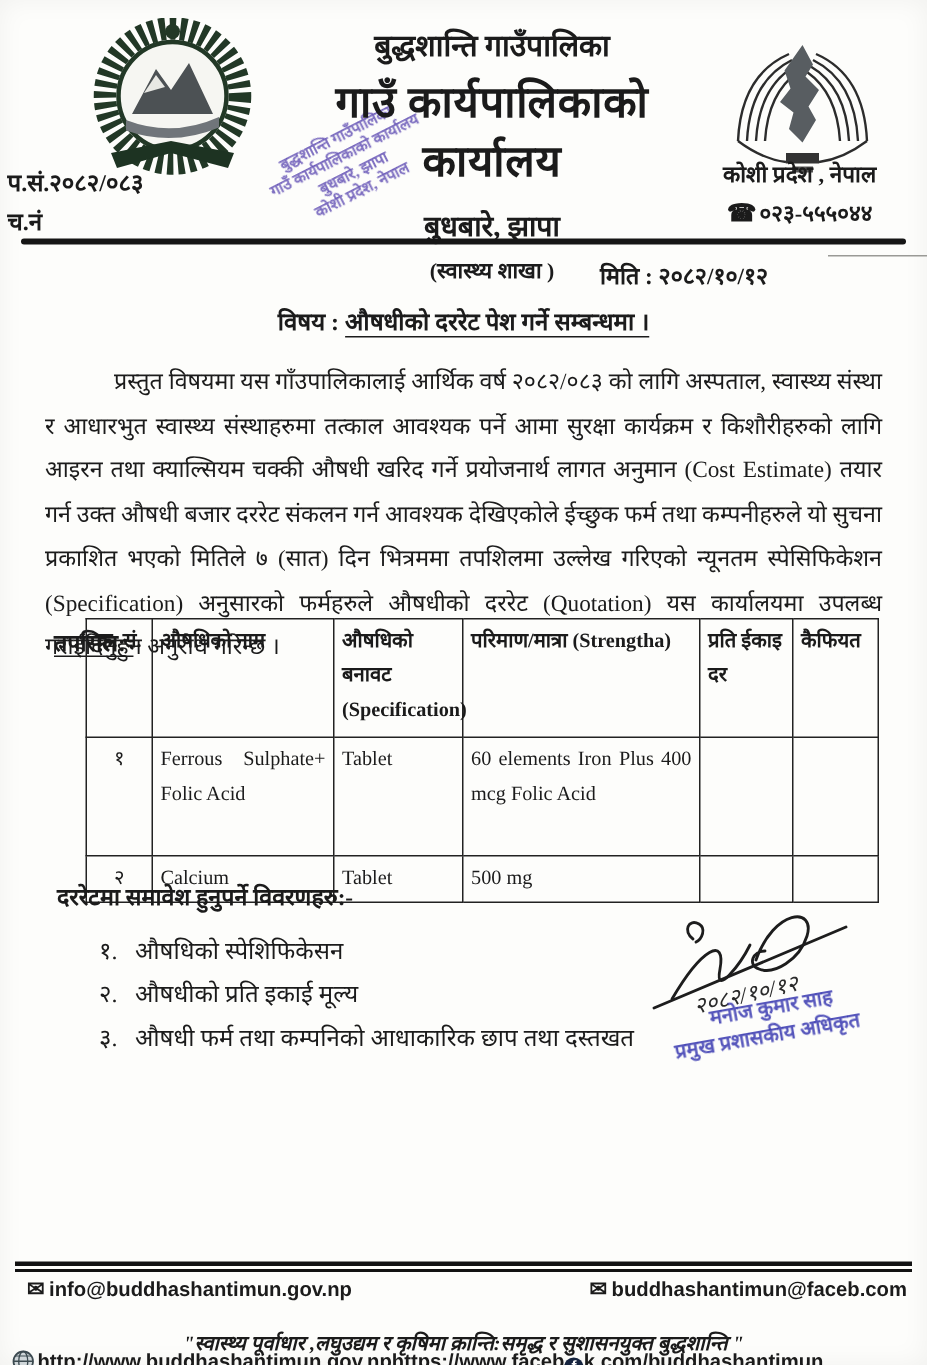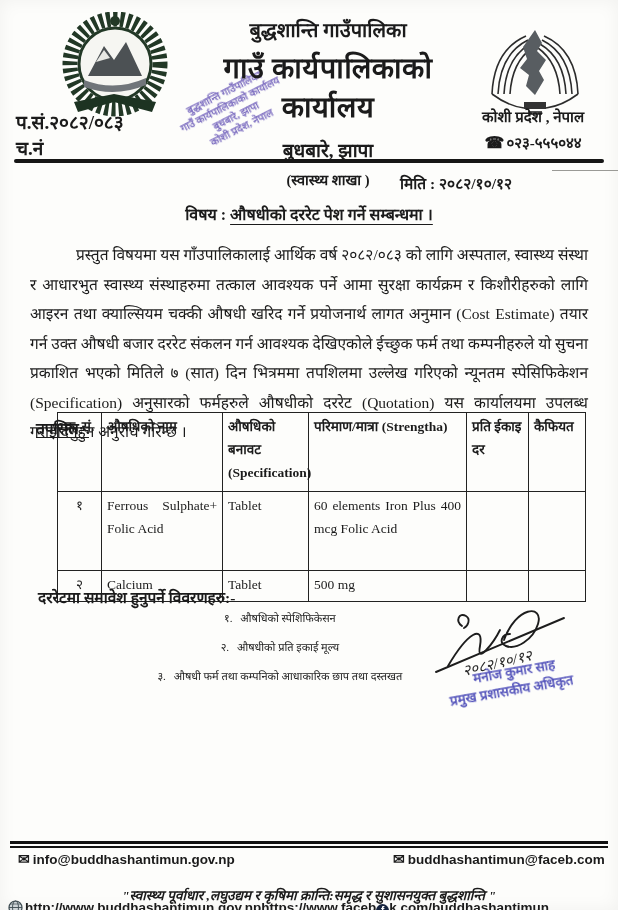--- a/index.html
+++ b/index.html
@@ -9,21 +9,21 @@
     font-family:"Liberation Serif", serif;
     box-shadow:inset 0 0 18px rgba(0,0,0,0.05);
   }
   .abs{position:absolute;}
   
   .title-block{left:178px;top:16px;width:300px;text-align:center;}
   .muni-name{font-size:20px;font-weight:700;}
   .office-name{font-size:29px;font-weight:700;margin-top:4px;letter-spacing:.5px;}
   .place{font-size:19px;font-weight:700;margin-top:12px;}
   .dept{font-size:14.5px;font-weight:700;margin-top:6px;}
-  .refs{left:16px;top:110px;font-size:19px;font-weight:700;line-height:26px;}
+  .refs{left:5px;top:110px;font-size:16px;font-weight:700;line-height:26px;}
   .right-info{left:482px;top:105px;font-size:15px;font-weight:700;line-height:25px;text-align:center;}
   .phone-row{white-space:nowrap;}
   .phone-icon{font-size:16px;margin-right:2px;}
   .office-stamp{
     left:148px;top:84px;width:170px;transform:rotate(-27deg);
     color:rgba(92,74,178,.8);font-size:10.5px;line-height:13px;text-align:center;
     filter:blur(.4px);font-weight:600;
   }
   .hr-main{left:14px;top:159px;width:590px;height:4px;background:#161616;border-radius:2px;}
   .artifact-line{left:552px;top:170px;width:66px;height:1px;background:#9a9a96;}
@@ -41,21 +41,21 @@
   .med-table{left:57px;top:412px;border-collapse:collapse;table-layout:fixed;width:528px;
     font-size:13.5px;line-height:23px;}
   .med-table td{border:1.6px solid #222;vertical-align:top;padding:2px 5px;}
   .med-table .hrow td{height:74px;font-weight:600;}
   .med-table .r1 td{height:74px;}
   .med-table .r2 td{height:26px;}
   .c-sn{text-align:center;white-space:nowrap;}
   .c-just{text-align:justify;}
   
   .details-intro{left:38px;top:586px;font-size:15.5px;font-weight:600;}
-  .details-list{left:66px;top:604px;width:420px;font-size:11px;line-height:29px;font-weight:500;text-align:center;}
+  .details-list{left:66px;top:620px;width:420px;font-size:16px;line-height:29px;font-weight:500;}
   .details-list .num{display:inline-block;width:24px;}
   
   .sig-svg{left:428px;top:596px;}
   .sig-name{left:444px;top:662px;width:140px;transform:rotate(-10deg);
     color:rgba(56,56,176,.85);font-size:13.5px;font-weight:700;text-align:center;filter:blur(.3px);}
   .sig-title{left:424px;top:681px;width:175px;transform:rotate(-10deg);
     color:rgba(56,56,176,.85);font-size:13.5px;font-weight:700;text-align:center;filter:blur(.3px);}
   
   .hr-footer{left:10px;top:841px;width:598px;height:2px;border-top:3px solid #121212;border-bottom:2px solid #121212;}
   .footer-row1{left:0;top:851px;width:618px;font-family:"Liberation Sans",sans-serif;font-size:13.5px;font-weight:700;}

